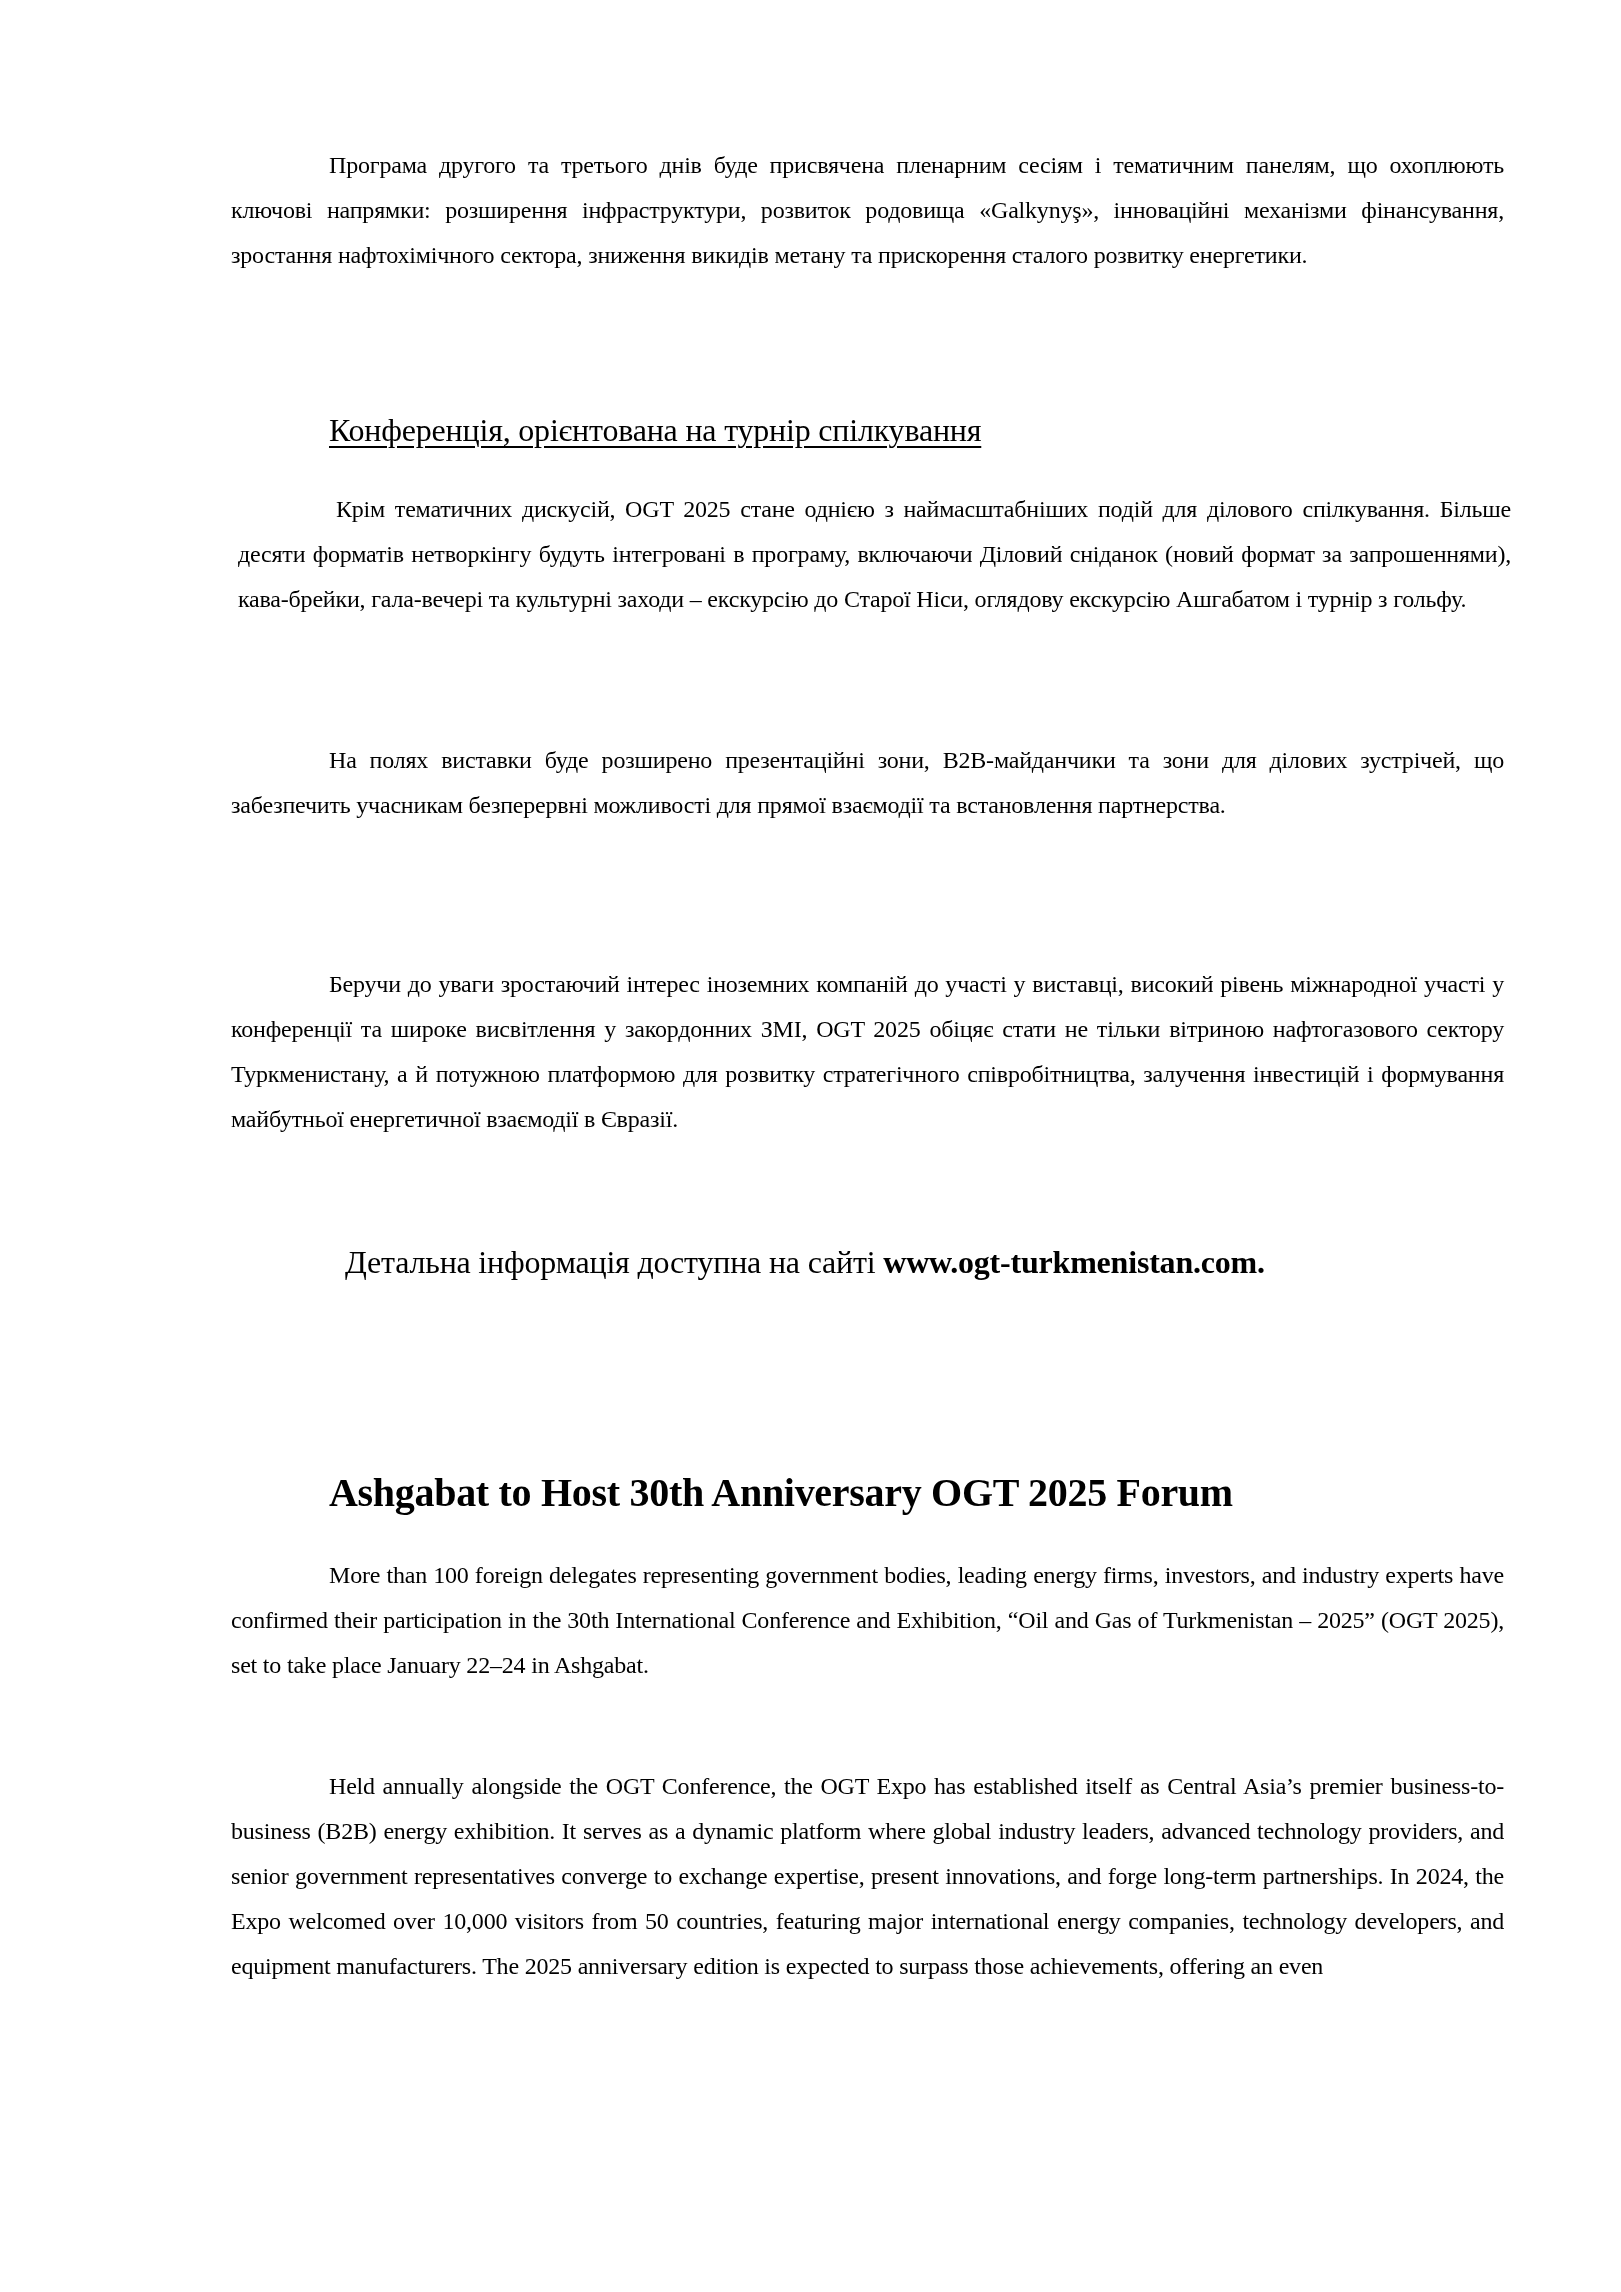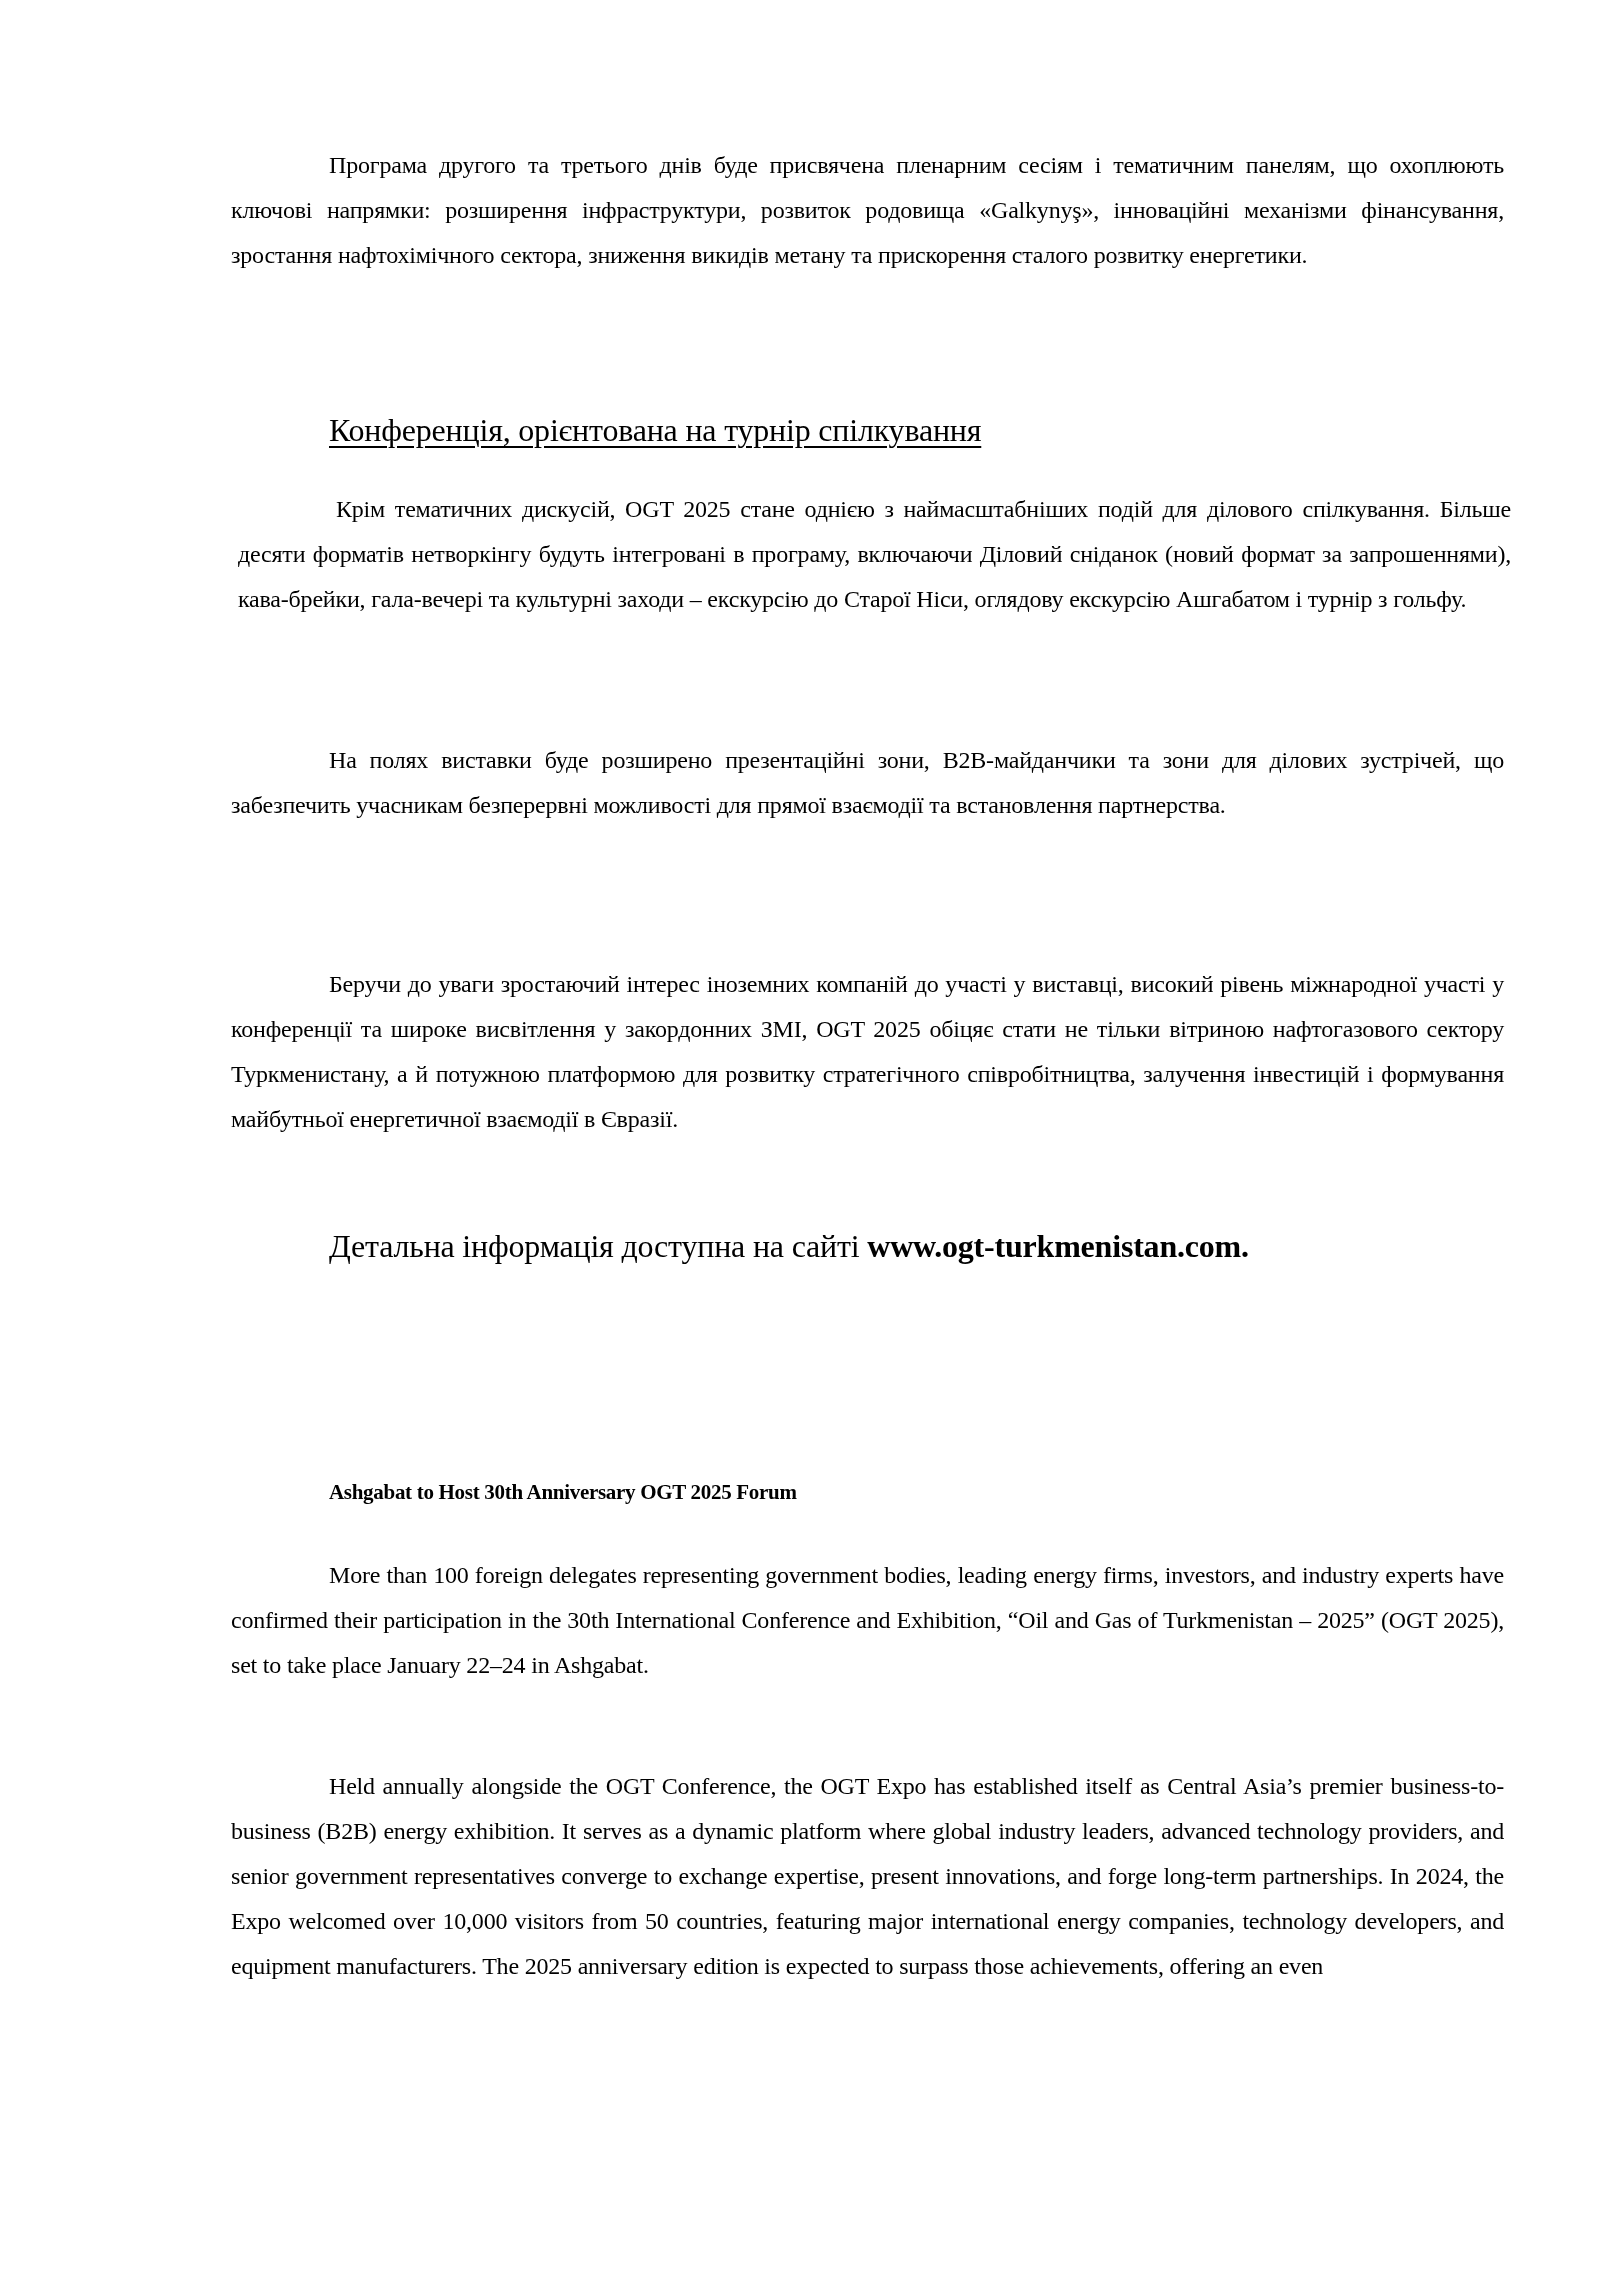--- a/index.html
+++ b/index.html
@@ -38,33 +38,33 @@
       line-height: 45px;
       margin: 0;
       position: absolute;
       left: 98px;
       text-decoration: underline;
       text-decoration-thickness: 2px;
       text-underline-offset: 4.9px;
       letter-spacing: -0.2px;
     }
     .heading-en {
-      font-size: 21px;
+      font-size: 40px;
       line-height: 45px;
       font-weight: bold;
       margin: 0;
       position: absolute;
       left: 98px;
       letter-spacing: -0.3px;
       text-align: right;
     }
     .website-line {
       font-size: 32px;
       line-height: 45px;
-      margin: 0;
+      margin: 16px;
       position: absolute;
       left: 98px;
       letter-spacing: -0.2px;
       white-space: nowrap;
     }
     .website-line .url {
       font-weight: bold;
     }
     
   </style>

